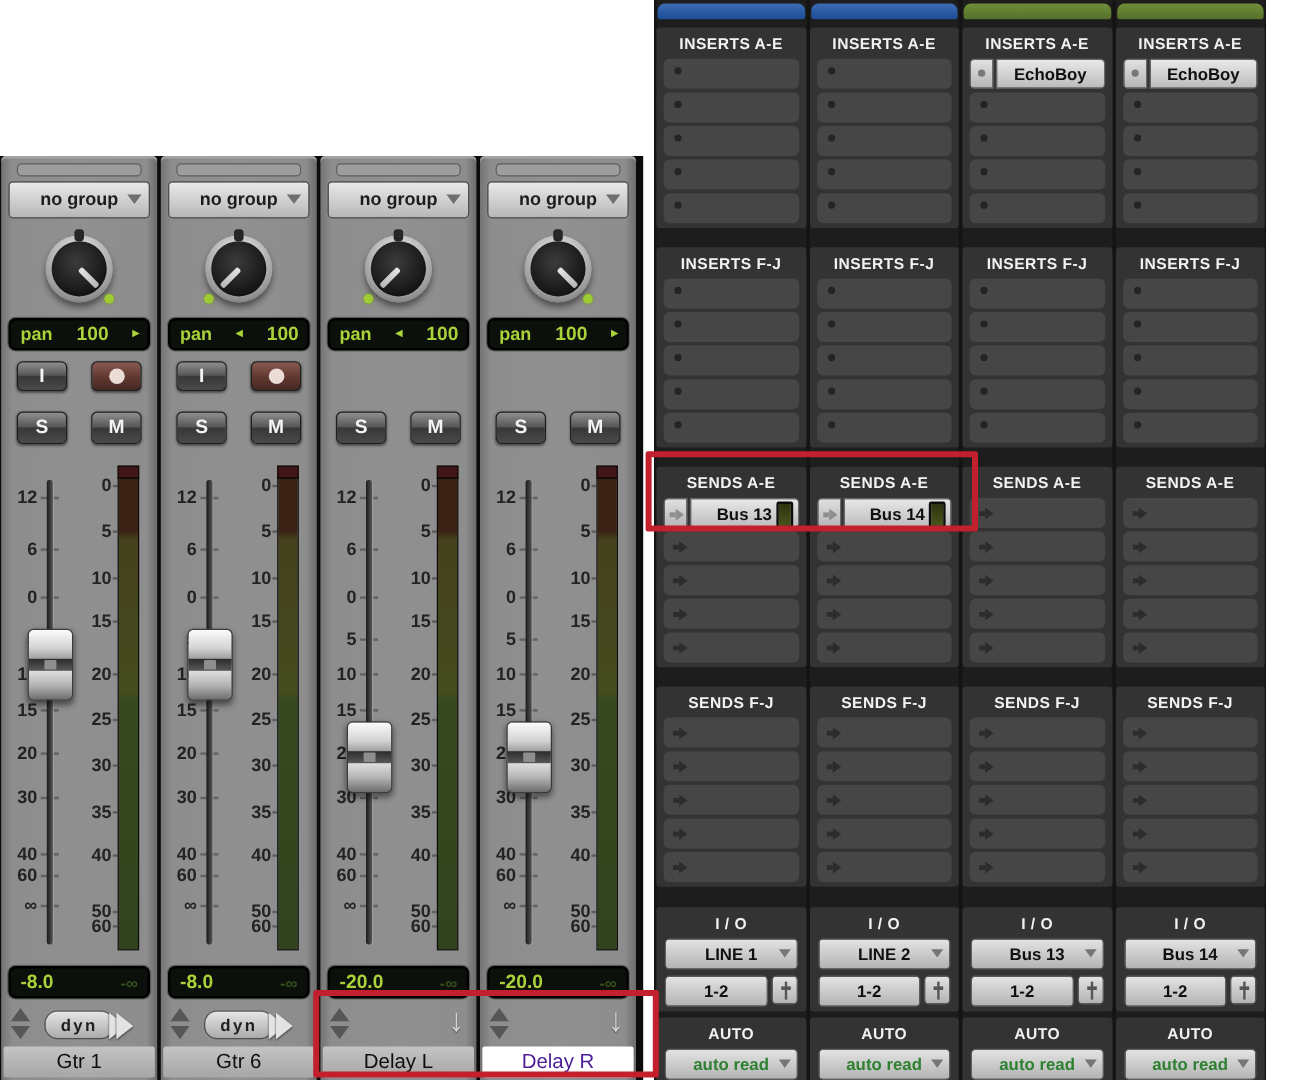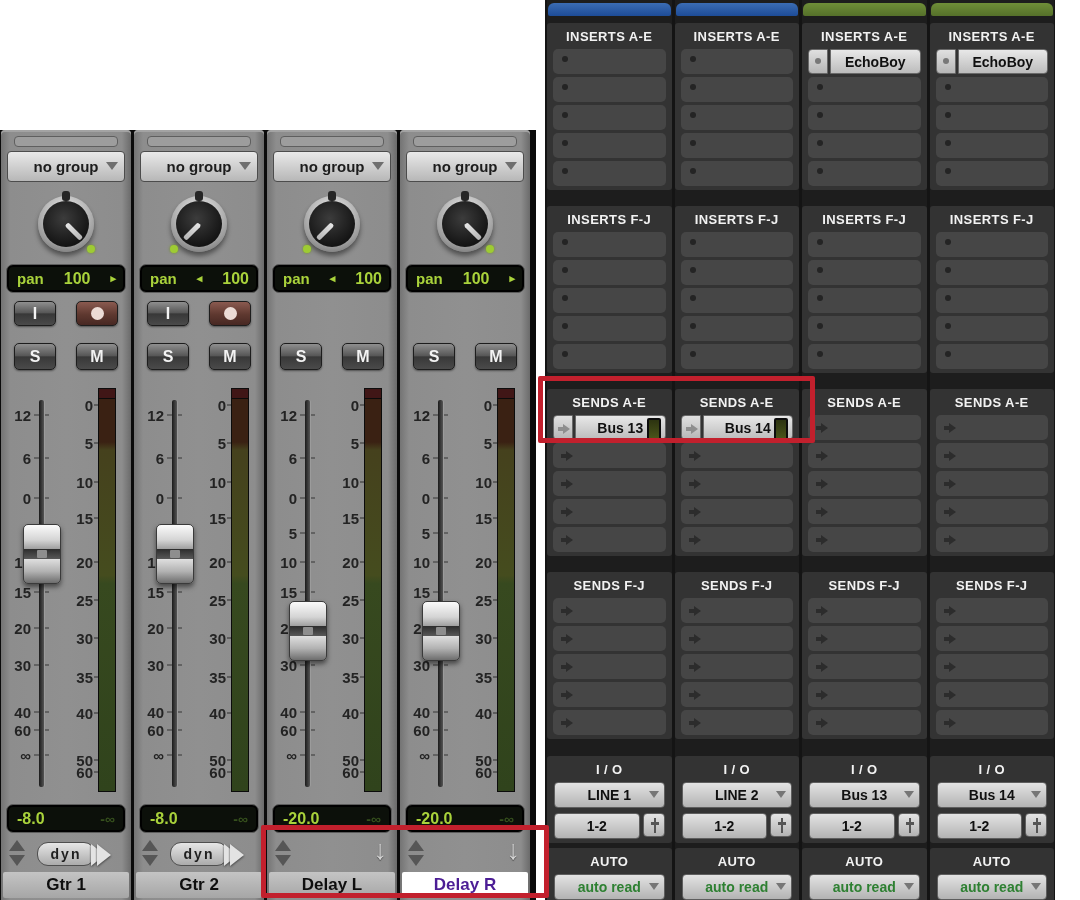--- a/index.html
+++ b/index.html
@@ -76,21 +76,21 @@
            display:flex;align-items:center;justify-content:center;font-size:14px;font-weight:bold;
            color:#1f1f1f;letter-spacing:2px}
   .flip{position:absolute;right:6px;top:5px;width:34px;height:24px;display:flex;align-items:center}
   .ftri{width:0;height:0;border-top:11px solid transparent;border-bottom:11px solid transparent;
         border-left:14px solid #e3e3e3;filter:drop-shadow(0 1px 1px #3c3c3c)}
   .ftri+.ftri{margin-left:-8px}
   .dnarrow{position:absolute;right:10px;top:-3px;font-size:27px;font-weight:bold;color:#d4d4d4;
            text-shadow:0 1px 1px #4a4a4a}
   .nameplate{position:absolute;left:2px;right:2px;top:742px;height:26px;border-radius:2px;
              background:linear-gradient(180deg,#c4c4c4,#a6a6a6);display:flex;align-items:center;
-             justify-content:center;font-size:17px;font-weight:bold;color:#0e0e0e}
+             justify-content:center;font-size:17px;font-weight:normal;color:#0e0e0e}
   .nameplate.sel{background:#ffffff;color:#4c1d95}
   
   .rack{position:absolute;left:545px;top:0;width:510px;height:900px;background:#141414;display:flex}
   .rcol{position:relative;width:130px;margin-left:2px;margin-right:1px;background:#1d1d1d}
   .cap{height:13px;margin:3px 1px 0;border-radius:6px 6px 2px 2px}
   .cap.blue{background:linear-gradient(180deg,#3b6cb4,#1d4c97)}
   .cap.green{background:linear-gradient(180deg,#6f8e38,#55702a)}
   .rsec{background:#333333;border-radius:3px;margin:16px 0 0;padding-bottom:4px}
   .rsec.first{margin-top:7px}
   .rsec.io{margin-top:17px}
@@ -323,21 +323,21 @@
         <div class="varr">
           <div class="triup"></div>
           <div class="tridn"></div>
         </div>
         <div class="dynpill">dyn</div>
         <div class="flip">
           <div class="ftri"></div>
           <div class="ftri"></div>
         </div>
       </div>
-      <div class="nameplate">Gtr 2</div>
+      <div class="nameplate">Gtr 6</div>
     </div>
     <div class="strip">
       <div class="topbar"></div>
       <div class="groupbtn">no group<div class="gtri"></div></div>
       <div class="knob">
         <div class="knotch"></div>
         <div class="kface">
           <div class="kptr" style="transform: rotate(45deg);"></div>
         </div>
         <div class="kdot left"></div>

